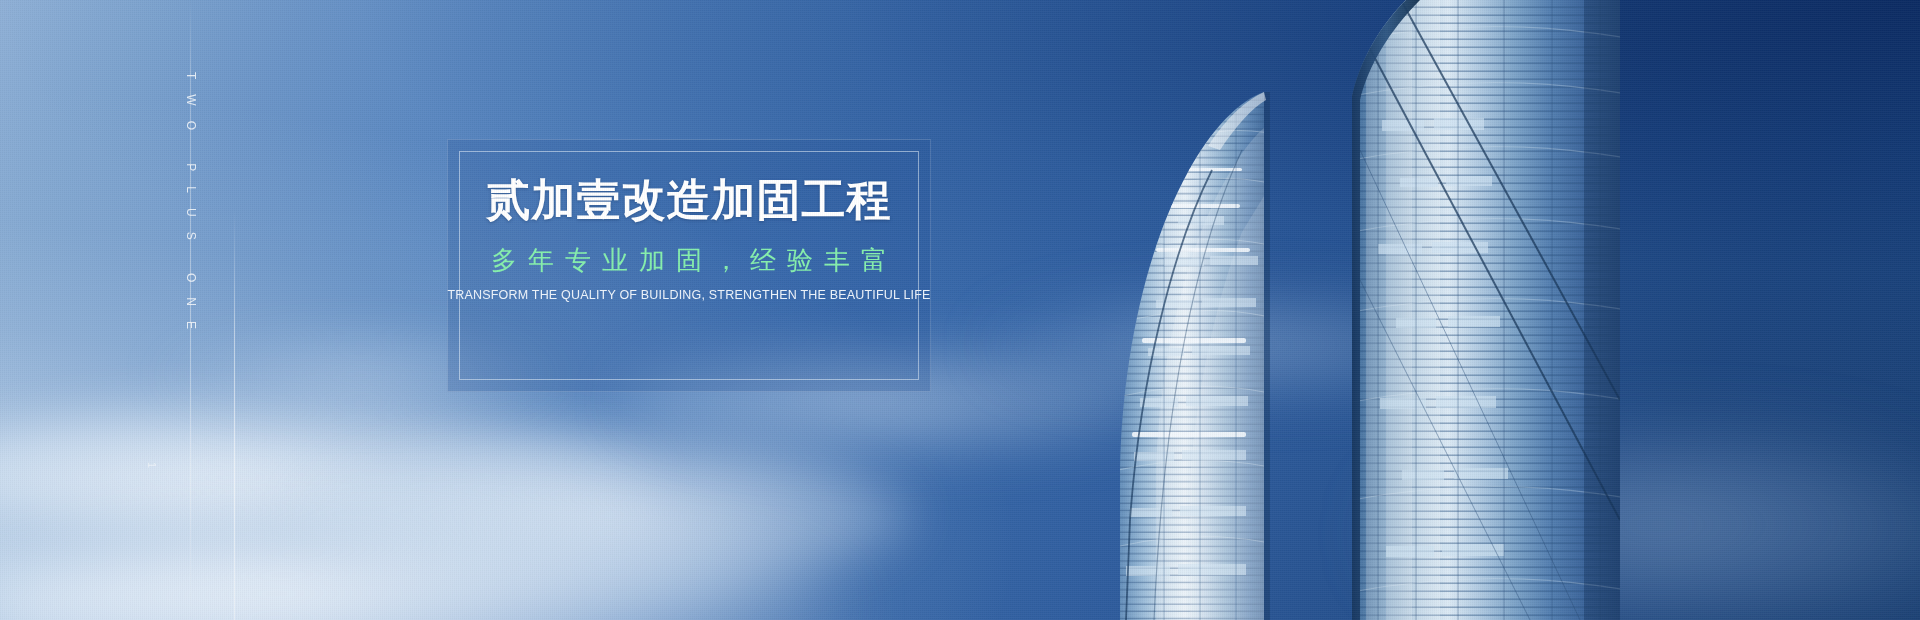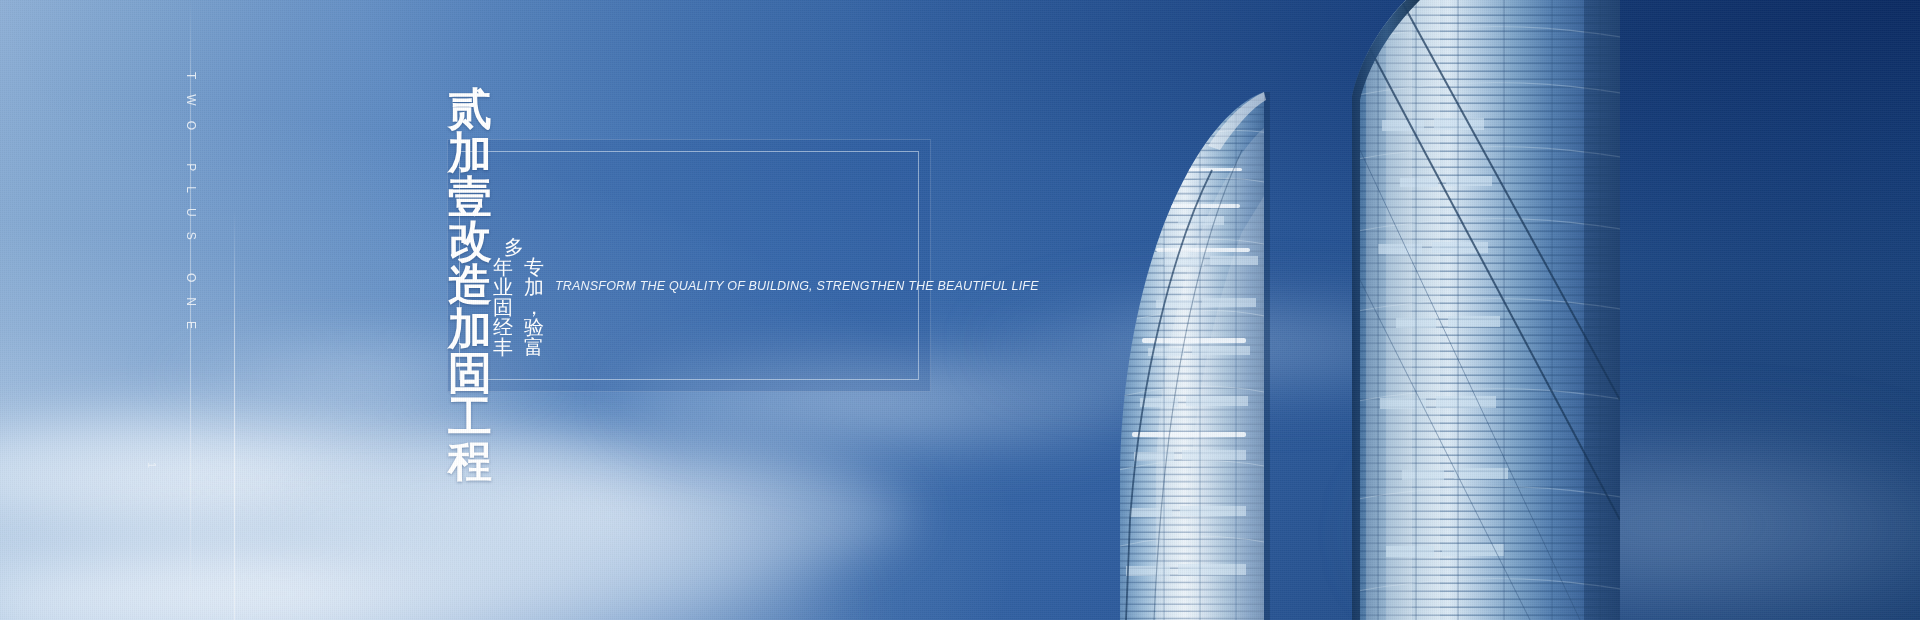--- a/index.html
+++ b/index.html
@@ -114,58 +114,57 @@
     background:rgba(36,80,150,0.26);
     border:1px solid rgba(255,255,255,0.16);
   }
   .panel-inner{
     position:absolute;
     left:11px; top:11px; right:11px; bottom:11px;
     border:1px solid rgba(226,236,248,0.55);
   }
   .panel-content{
     position:absolute; left:0; right:0; top:0; bottom:0;
-    display:flex; flex-direction:row;
+    display:flex; flex-direction:column;
     align-items:center; justify-content:flex-start;
     padding-top:38px;
   }
   .headline{
     font-size:44px;
     font-weight:bold;
     color:#ffffff;
     letter-spacing:1px;
     line-height:1;
     text-shadow:0 1px 3px rgba(12,40,85,0.35);
   }
   .subtitle{
     margin-top:25px;
-    font-size:20px;
-    color:#ffffff;
+    font-size:26px;
+    color:#86efac;
     letter-spacing:11px;
     text-indent:11px;
     font-weight:400;
     line-height:1;
   }
   .tagline{
     margin-top:23px;
     font-size:25px;
     font-weight:bold;
     color:#ffffff;
     letter-spacing:0px;
     line-height:1;
     text-shadow:0 1px 3px rgba(12,40,85,0.35);
   }
   .eng{
-    margin-top:4px;
+    margin-top:16px;
     font-size:12.5px;
     color:#eef4fb;
     letter-spacing:0.2px;
     line-height:1;
     white-space:nowrap;
-    font-style:italic;
   }
 
   
   .grain{
     position:absolute; inset:0; pointer-events:none;
     opacity:0.055;
     background-image:
       repeating-linear-gradient(0deg, rgba(255,255,255,.5) 0 1px, rgba(0,0,0,0) 1px 2px),
       repeating-linear-gradient(90deg, rgba(0,0,0,.5) 0 1px, rgba(255,255,255,0) 1px 2px);
   }

